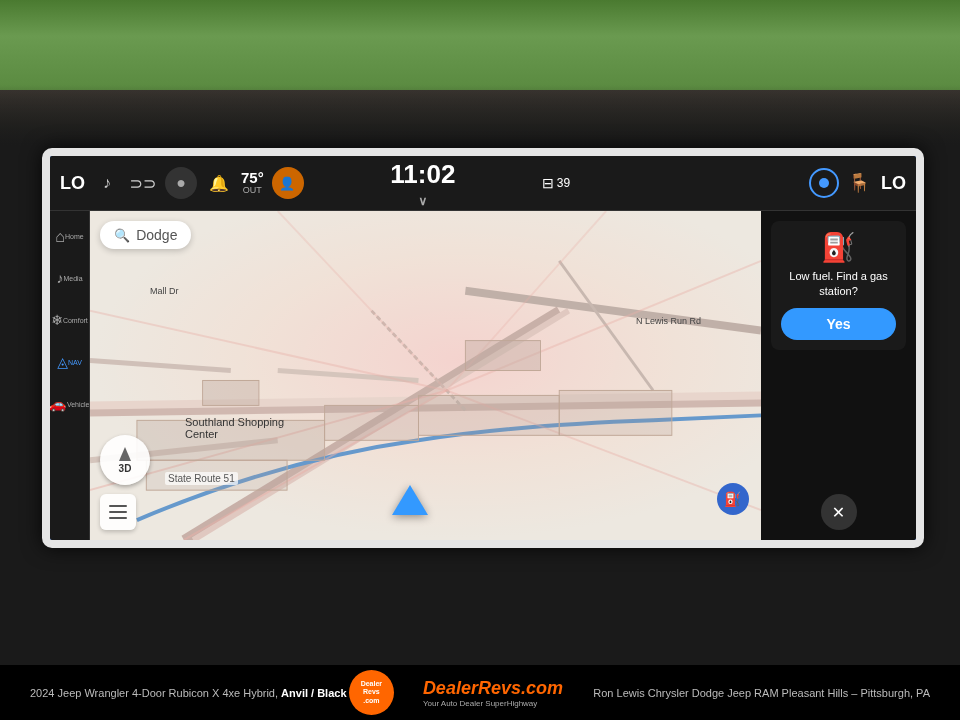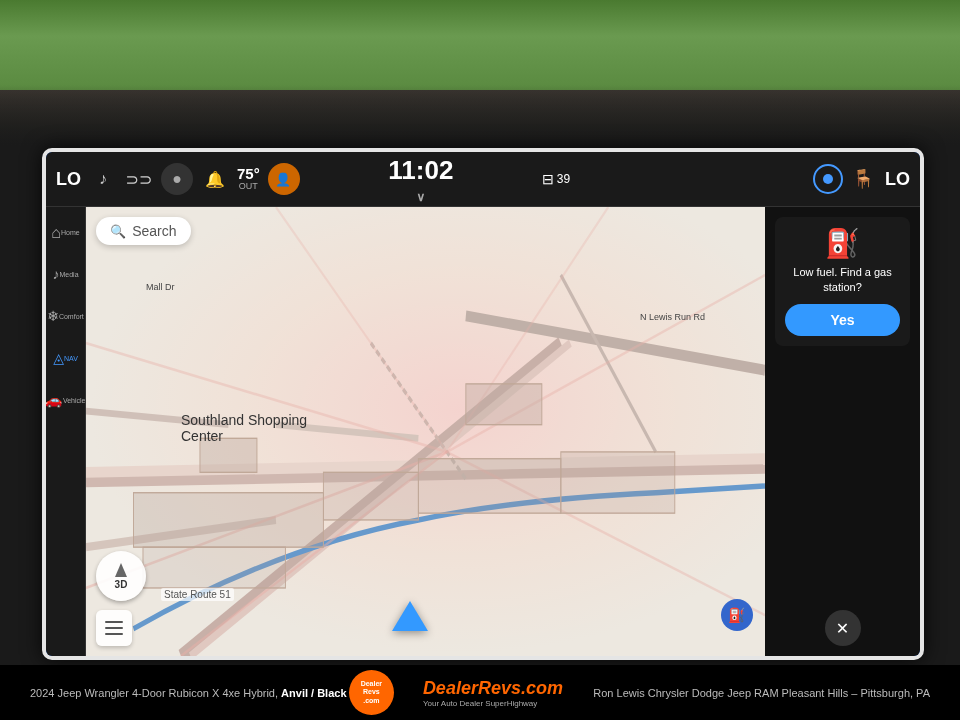--- a/index.html
+++ b/index.html
@@ -365,24 +365,24 @@
       bottom: 0; left: 0; right: 0;
       height: 55px;
       background: linear-gradient(180deg, #3a3530 0%, #252520 100%);
     }
 
     .screen-bezel {
       position: absolute;
       top: 148px;
       left: 42px;
       width: 882px;
-      height: 512px;
+      height: 400px;
       background: #3b82f6;
       border-radius: 10px;
-      border: 4px solid #e5e5e5;
+      border: 8px solid #e5e5e5;
       overflow: hidden;
       box-shadow: 0 0 20px rgba(0,0,0,0.8);
     }
 
     
     .route-label {
       position: absolute;
       font-size: 10px;
       color: #555;
       background: rgba(255,255,255,0.7);
@@ -507,26 +507,26 @@
         <rect x="250" y="195" width="100" height="35" fill="rgba(180,160,150,0.25)" stroke="#c0a898" stroke-width="1"></rect>
         <rect x="350" y="185" width="150" height="40" fill="rgba(170,150,140,0.2)" stroke="#c0a898" stroke-width="1"></rect>
         <rect x="500" y="180" width="120" height="45" fill="rgba(170,150,140,0.2)" stroke="#c0a898" stroke-width="1"></rect>
 
         <rect x="120" y="170" width="60" height="25" fill="rgba(190,170,160,0.4)" stroke="#c0a898" stroke-width="1"></rect>
         <rect x="400" y="130" width="80" height="30" fill="rgba(190,170,160,0.4)" stroke="#c0a898" stroke-width="1"></rect>
       </svg>
 
       <div class="map-search">
         <span class="search-icon-map">🔍</span>
-        <span>Search</span>
+        <span>Dodge</span>
       </div>
 
       <div class="road-name-label" style="top:55px; left:60px; font-size:9px;">Mall Dr</div>
       <div class="road-name-label" style="top:85px; right:60px; font-size:9px;">N Lewis Run Rd</div>
-      <div class="road-name-label" style="top:185px; left:95px; font-size:14px; color:#333;">Southland Shopping<br>Center</div>
+      <div class="road-name-label" style="top:185px; left:95px; font-size:11px; color:#333;">Southland Shopping<br>Center</div>
       <div class="route-label" style="bottom:55px; left:75px;">State Route 51</div>
 
       <div class="map-3d-btn">
         <div class="compass-arrow"></div>
         <div style="font-size:10px;font-weight:bold;margin-top:2px;">3D</div>
       </div>
 
       <div class="nav-arrow"></div>
 
       <div class="map-icon-br">⛽</div>

